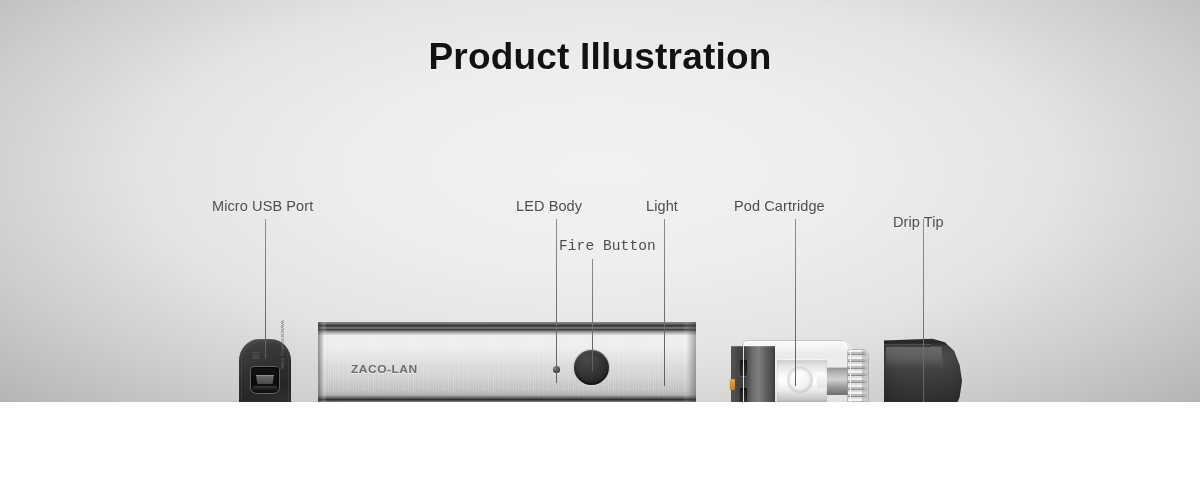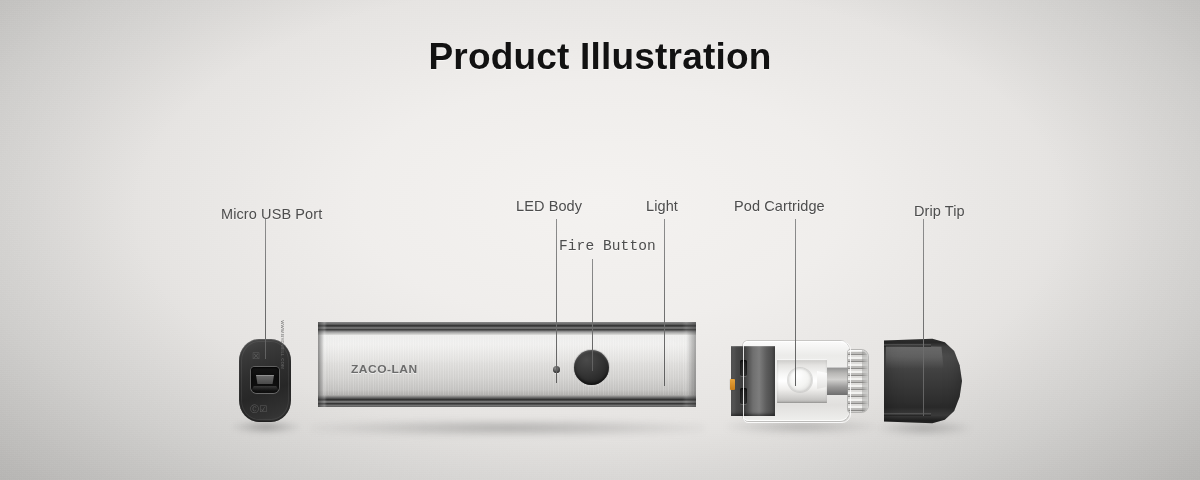--- a/index.html
+++ b/index.html
@@ -11,21 +11,21 @@
     width: 1200px;
     height: 480px;
     overflow: hidden;
     font-family: "Liberation Sans", sans-serif;
   }
 
   
   .stage {
     position: relative;
     width: 1200px;
-    height: 480px;
+    height: 402px;
     overflow: hidden;
     background:
       radial-gradient(ellipse 78% 96% at 50% 42%,
         #f4f2f0 0%,
         #f0eeec 26%,
         #e6e4e2 48%,
         #d6d5d3 68%,
         #c4c3c1 85%,
         #b5b4b2 100%);
   }
@@ -496,27 +496,27 @@
 
   <div class="drip-shadow"></div>
   <div class="drip-tip">
     <div class="drip-body"></div>
     <div class="drip-sheen"></div>
     <div class="drip-ridge r1"></div>
     <div class="drip-ridge r2"></div>
   </div>
 
   <div id="callout-layer">
-      <div class="callout" style="left: 212px; top: 206px; color: rgb(77, 77, 77); margin-left: 9px;">Micro USB Port</div>
+      <div class="callout" style="left: 212px; top: 198px; color: rgb(77, 77, 77);">Micro USB Port</div>
       <div class="leader" style="left: 265px; top: 219px; height: 140px;"></div>
       <div class="callout" style="left: 516px; top: 198px; color: rgb(77, 77, 77);">LED Body</div>
       <div class="leader" style="left: 556px; top: 219px; height: 164px;"></div>
       <div class="callout" style="left: 559px; top: 238px; color: rgb(77, 77, 77); font-family: Liberation Mono, monospace;">Fire Button</div>
       <div class="leader" style="left: 592px; top: 259px; height: 112px;"></div>
       <div class="callout" style="left: 646px; top: 198px; color: rgb(77, 77, 77);">Light</div>
       <div class="leader" style="left: 664px; top: 219px; height: 167px;"></div>
       <div class="callout" style="left: 734px; top: 198px; color: rgb(77, 77, 77); text-align: right;">Pod Cartridge</div>
       <div class="leader" style="left: 795px; top: 219px; height: 167px;"></div>
-      <div class="callout" style="left: 893px; top: 203px; color: rgb(77, 77, 77); margin-left: 21px;">Drip Tip</div>
+      <div class="callout" style="left: 893px; top: 214px; color: rgb(77, 77, 77);">Drip Tip</div>
       <div class="leader" style="left: 923px; top: 219px; height: 197px;"></div>
     </div>
 
 </div>
 
 </body></html>

